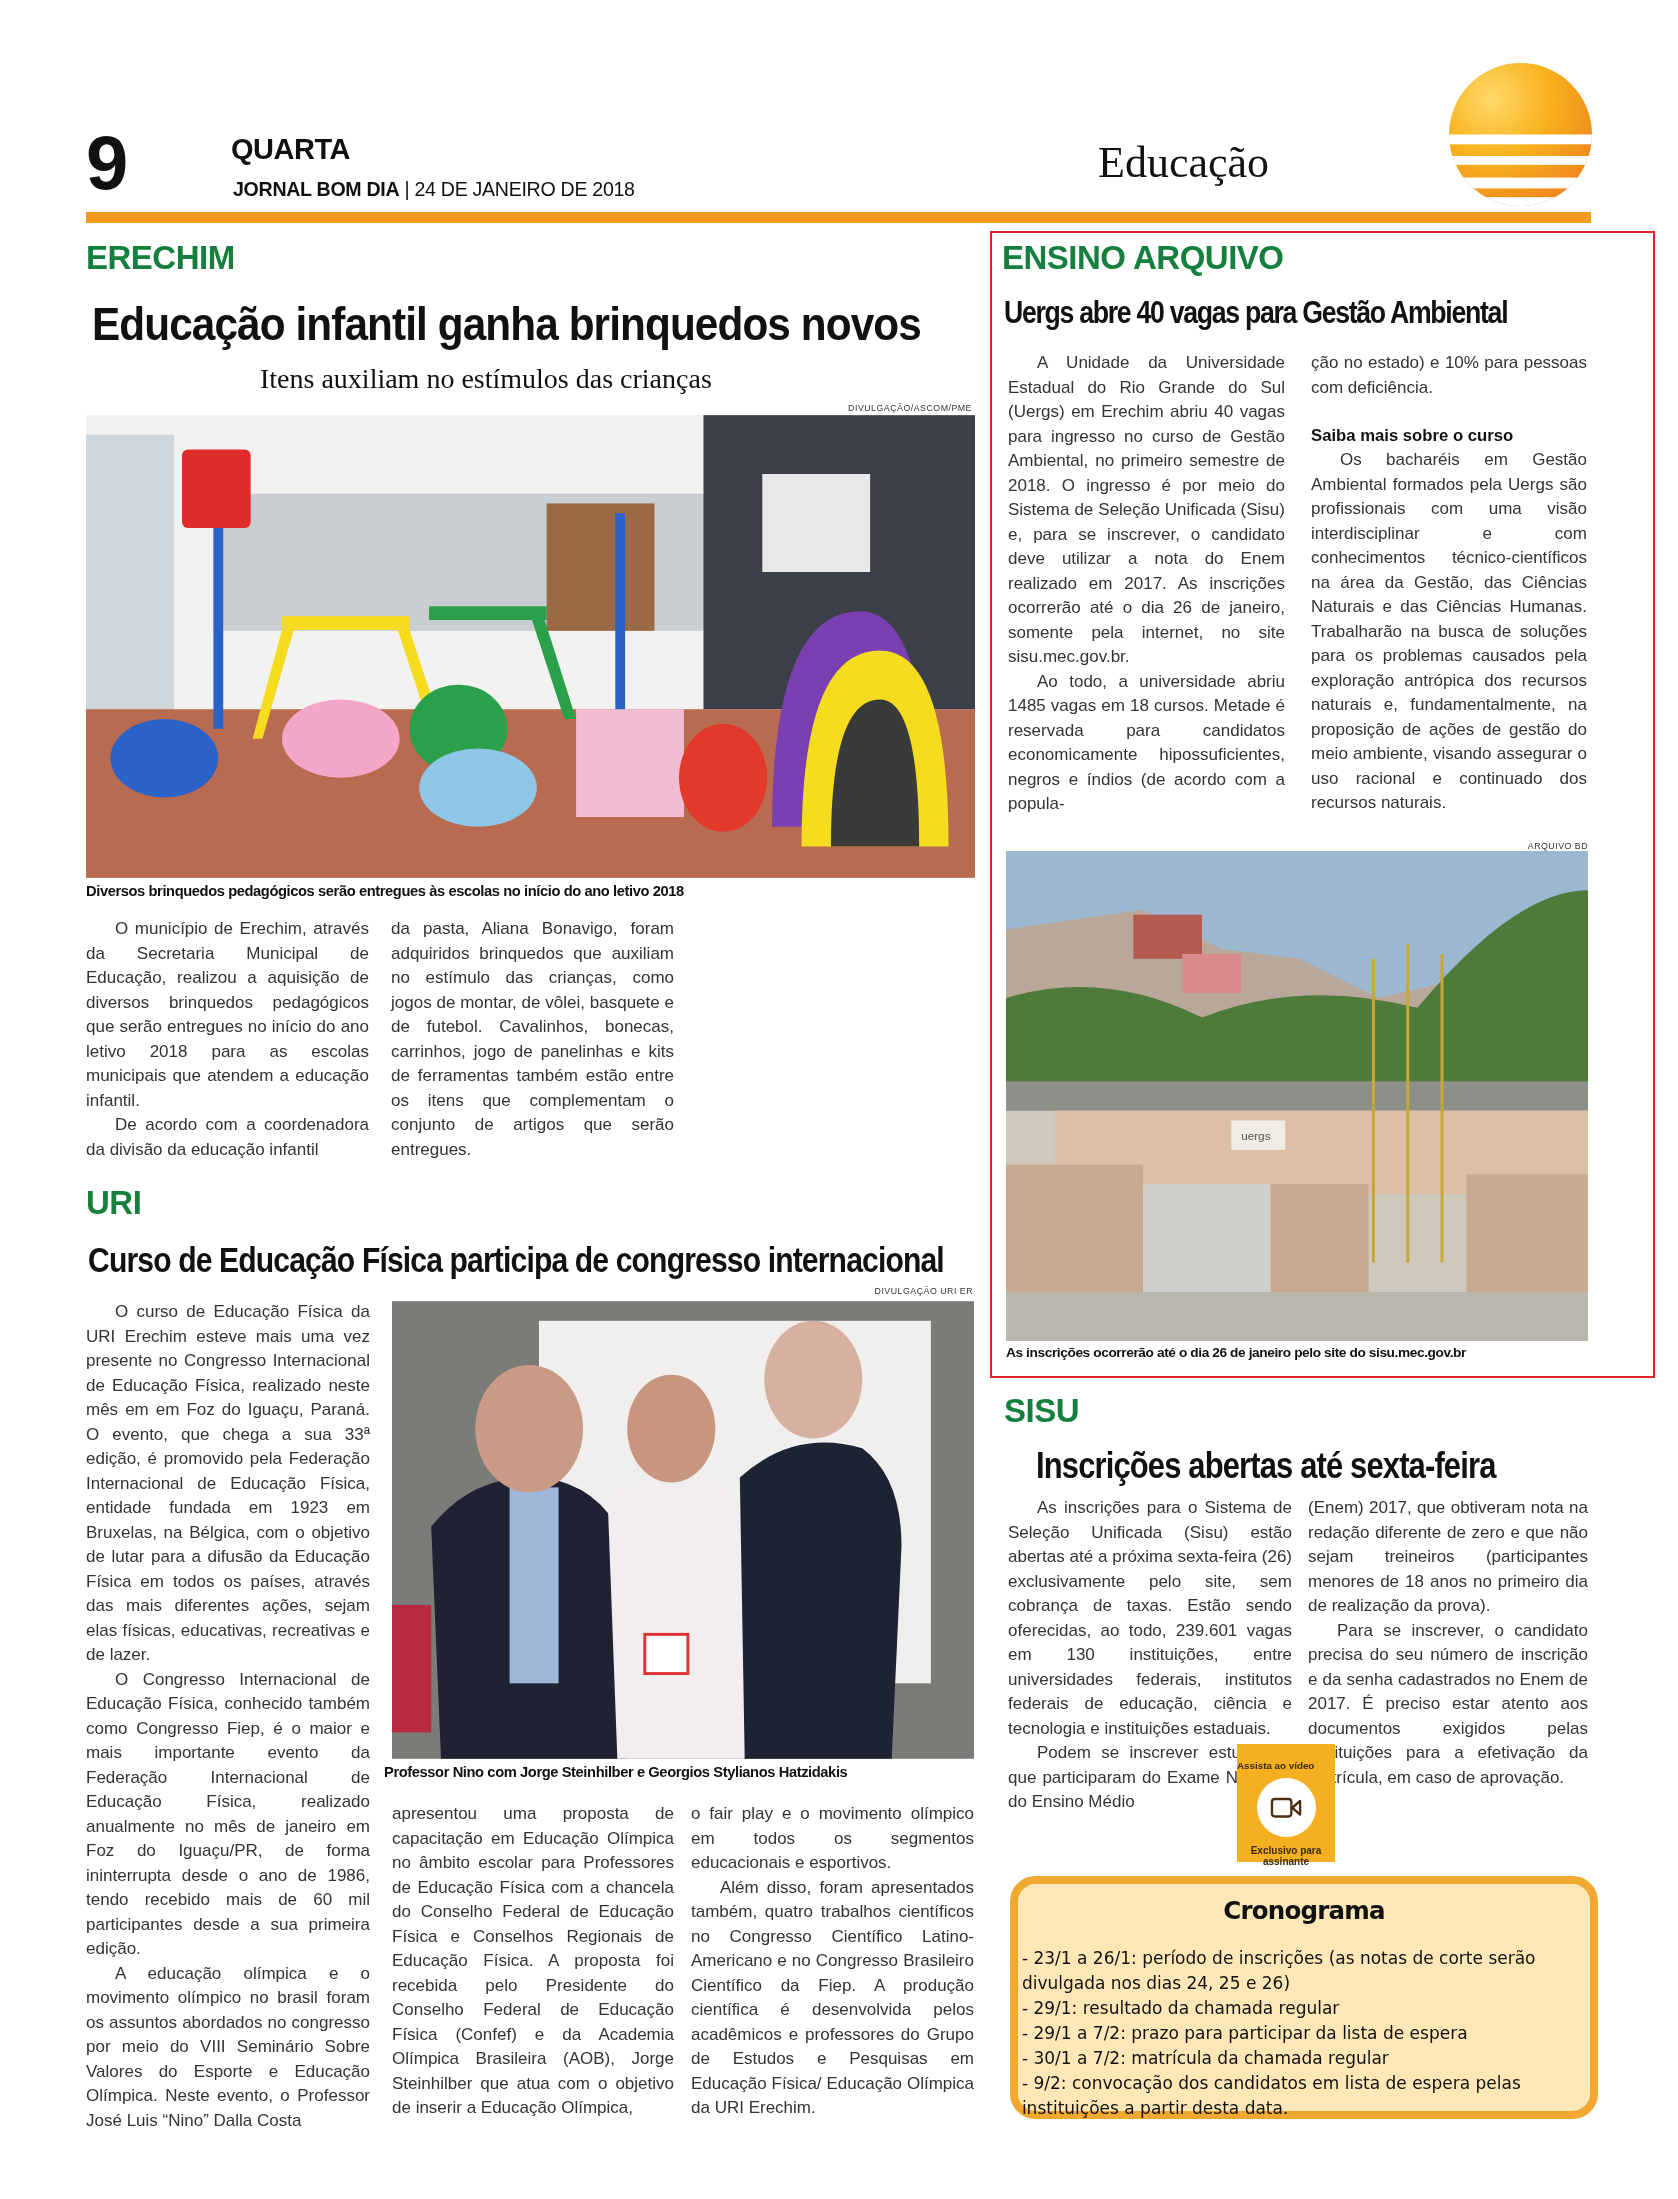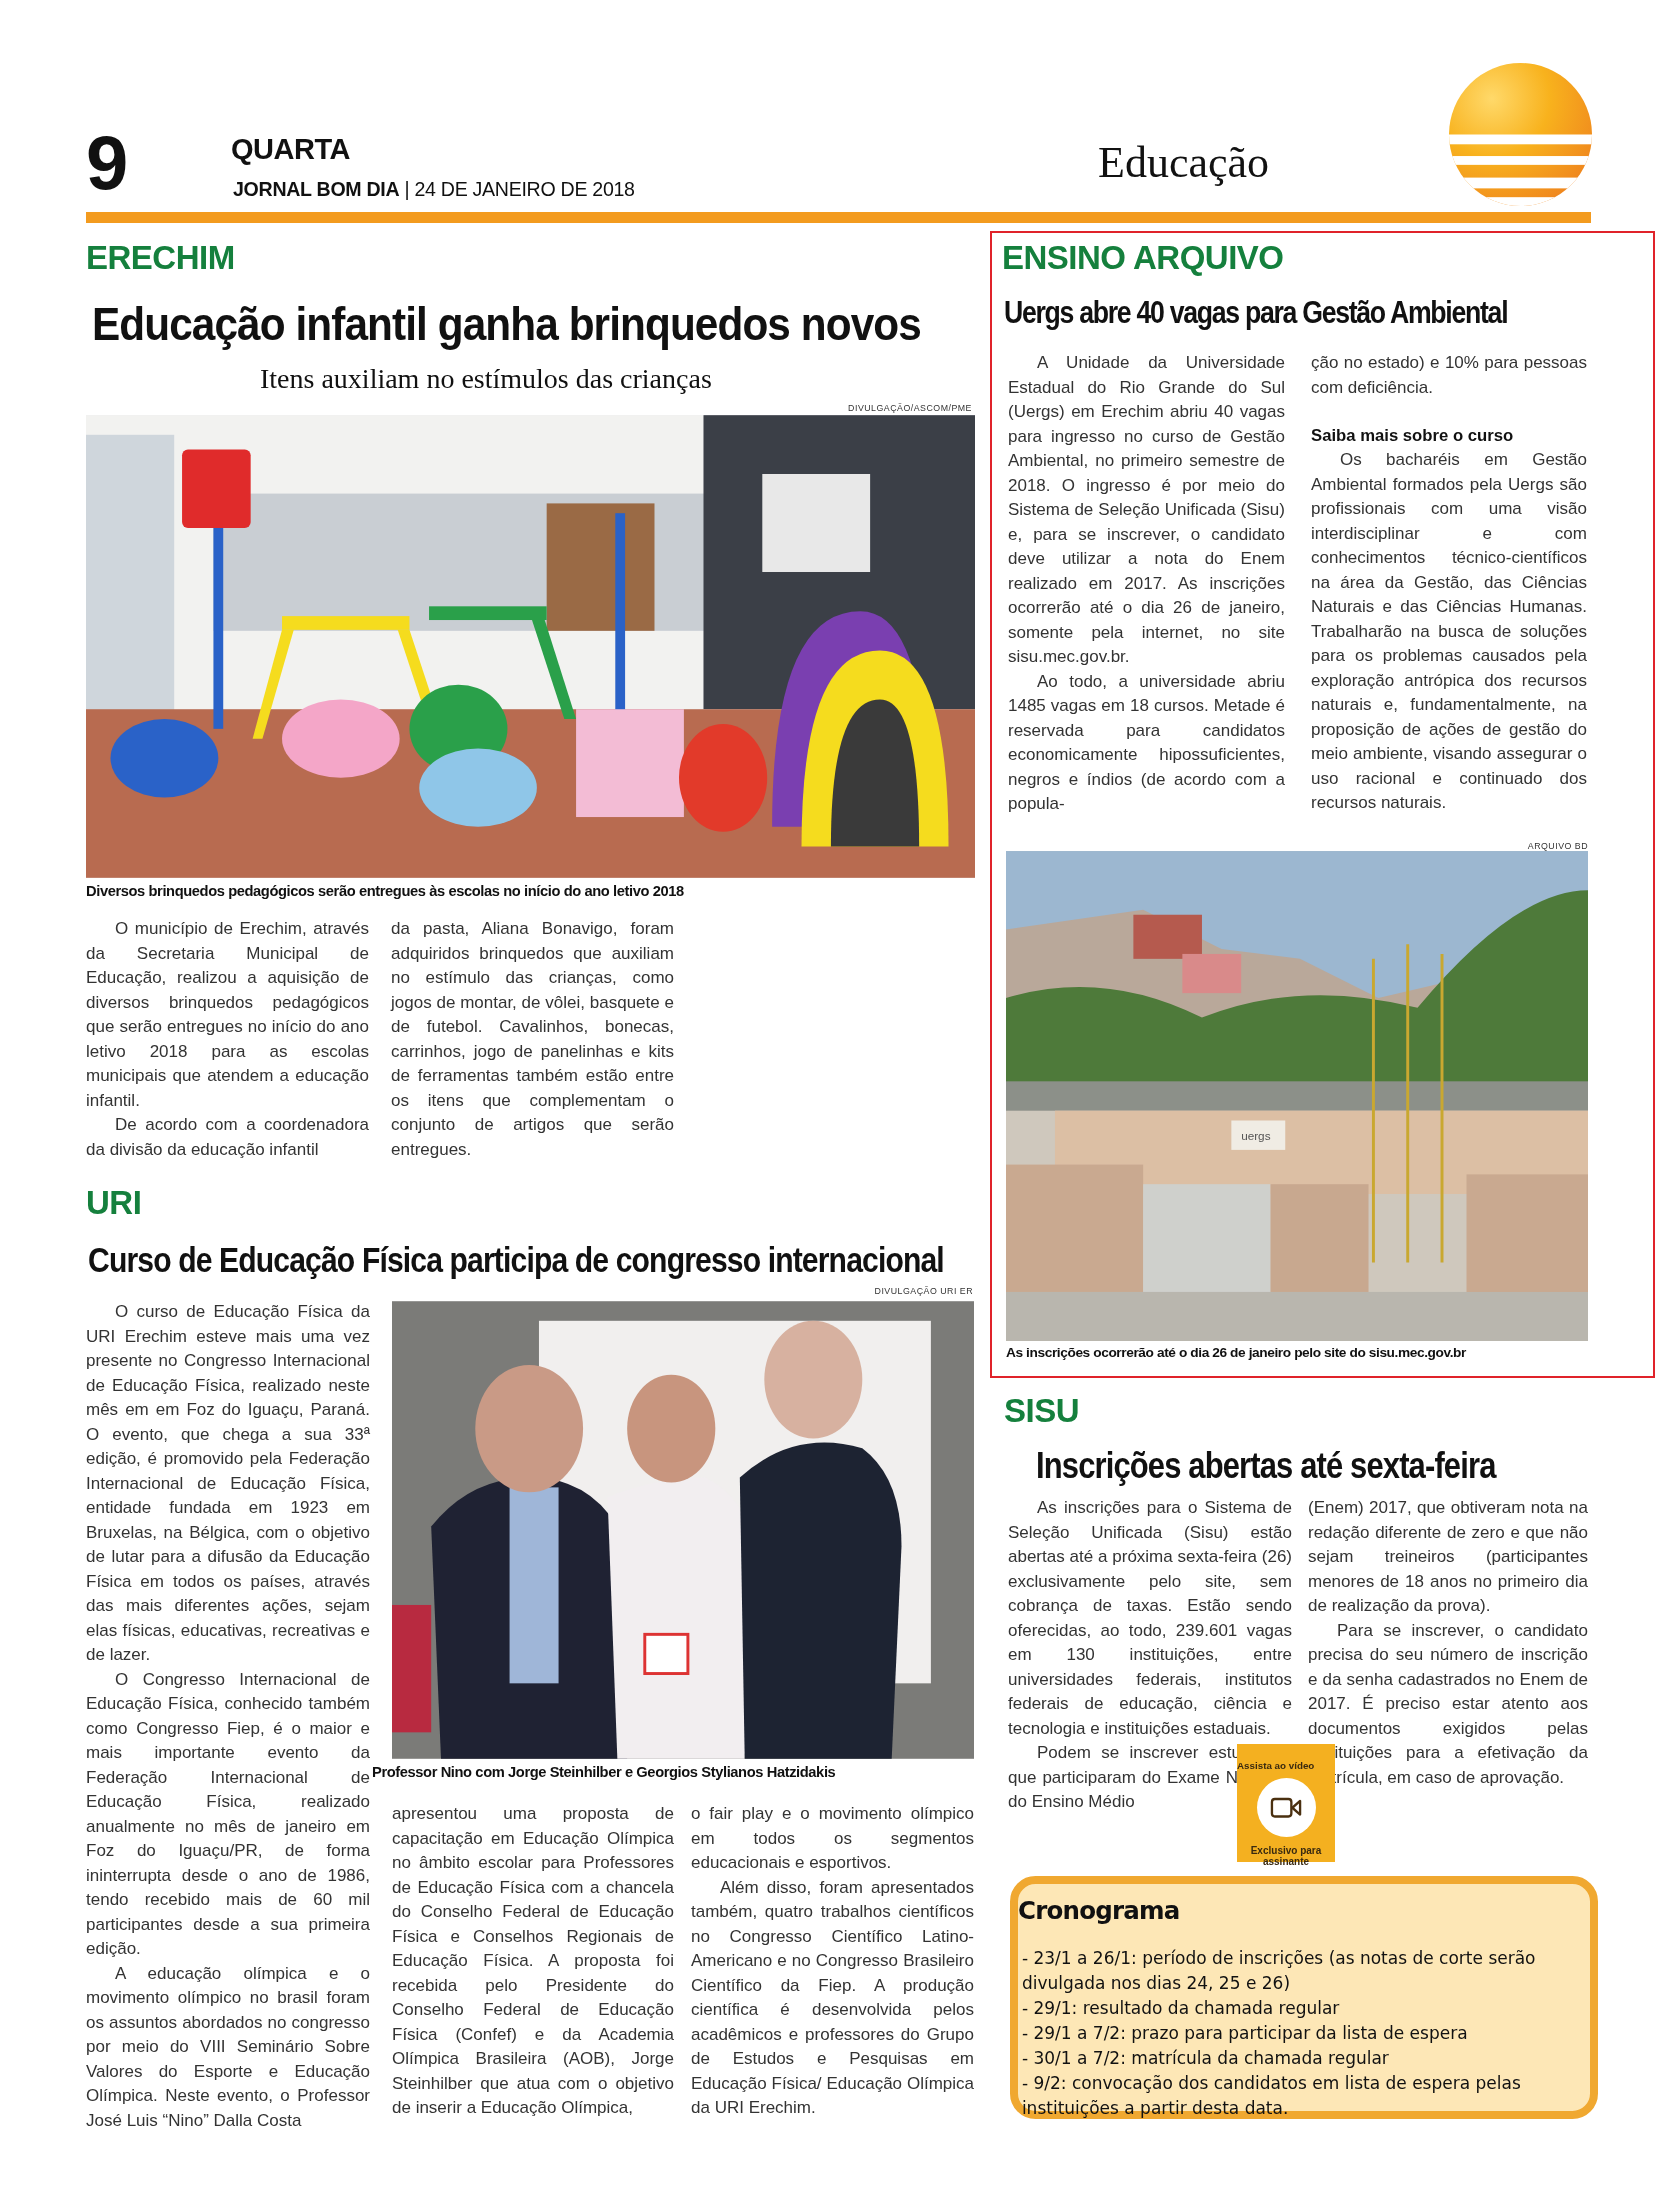--- a/index.html
+++ b/index.html
@@ -16,21 +16,21 @@
   .headline{font-weight:bold;color:#111;letter-spacing:-1px;line-height:1.1}
   .sub{font-family:"Liberation Serif",serif;color:#111;font-size:28px}
   .credit{font-size:8.8px;color:#333;letter-spacing:0.5px;text-align:right}
   .caption{font-size:14.7px;font-weight:bold;color:#111;font-family:"Liberation Sans",sans-serif;letter-spacing:-0.4px;white-space:nowrap}
   .body-col{font-size:17px;line-height:24.5px;color:#333;text-align:justify;hyphens:none}
   .body-col p{text-indent:29px}
   .body-col h4{font-size:16.7px;font-weight:900;color:#111;margin-top:23.5px;text-indent:0}
   .photo{overflow:hidden}
   .highlight-box{left:990px;top:231px;width:665px;height:1147px;border:2.9px solid #e0232a}
   .crono{left:1010px;top:1876px;width:588px;height:243px;border:8.8px solid #f0a830;border-radius:25.5px;background:#fde7b6}
-  .crono h3{text-align:left;font-size:24.5px;font-weight:bold;color:#111;margin-top:11.8px;font-family:"DejaVu Sans",sans-serif;letter-spacing:-0.8px}
+  .crono h3{text-align:center;font-size:24.5px;font-weight:bold;color:#111;margin-top:11.8px;font-family:"DejaVu Sans",sans-serif;letter-spacing:-0.8px}
   .crono ul{list-style:none;margin:21.6px 0 0 3.9px;font-family:"DejaVu Sans",sans-serif;font-size:17px;line-height:25px;color:#111}
   .video-badge{left:1237px;top:1744px;width:98px;height:118px;background:#f4b020}
   .video-badge .t1{font-size:9.8px;font-weight:bold;text-align:left;margin-top:15.7px;color:#3a2a10}
   .video-badge .circ{width:59px;height:59px;border-radius:50%;background:#fff;margin:7.8px auto 0;display:flex;align-items:center;justify-content:center}
   .video-badge .t2{font-size:10px;font-weight:bold;text-align:center;margin-top:7.8px;color:#3a2a10}
 </style>
 </head>
 <body>
 
 <div class="abs page-num">9</div>
@@ -118,21 +118,21 @@
     <path d="M50 467 L40 230 Q80 180 140 180 Q200 180 230 230 L240 467 Z" fill="#1f2233"></path>
     <rect x="120" y="190" width="50" height="200" fill="#9fb6d8"></rect>
     <ellipse cx="140" cy="130" rx="55" ry="65" fill="#c99a86"></ellipse>
     <path d="M230 467 L220 200 Q270 180 320 180 Q360 200 370 250 L360 467 Z" fill="#f2eef0"></path>
     <rect x="258" y="340" width="44" height="40" fill="#fff" stroke="#d33" stroke-width="3"></rect>
     <ellipse cx="285" cy="130" rx="45" ry="55" fill="#c8957e"></ellipse>
     <path d="M360 467 L355 180 Q410 130 480 150 Q520 180 520 250 L510 467 Z" fill="#1d2332"></path>
     <ellipse cx="430" cy="80" rx="50" ry="60" fill="#d7b1a0"></ellipse>
   </svg>
 </div>
-<div class="abs caption" style="left:372px;top:1764px">Professor Nino com Jorge Steinhilber e Georgios Stylianos Hatzidakis</div>
+<div class="abs caption" style="left:384px;top:1764px">Professor Nino com Jorge Steinhilber e Georgios Stylianos Hatzidakis</div>
 
 <div class="abs body-col" style="left:86px;top:1300px;width:284px">
   <p>O curso de Educação Física da URI Erechim esteve mais uma vez presente no Congresso Internacional de Educação Física, realizado neste mês em em Foz do Iguaçu, Paraná. O evento, que chega a sua 33ª edição, é promovido pela Federação Internacional de Educação Física, entidade fundada em 1923 em Bruxelas, na Bélgica, com o objetivo de lutar para a difusão da Educação Física em todos os países, através das mais diferentes ações, sejam elas físicas, educativas, recreativas e de lazer.</p>
   <p>O Congresso Internacional de Educação Física, conhecido também como Congresso Fiep, é o maior e mais importante evento da Federação Internacional de Educação Física, realizado anualmente no mês de janeiro em Foz do Iguaçu/PR, de forma ininterrupta desde o ano de 1986, tendo recebido mais de 60 mil participantes desde a sua primeira edição.</p>
   <p>A educação olímpica e o movimento olímpico no brasil foram os assuntos abordados no congresso por meio do VIII Seminário Sobre Valores do Esporte e Educação Olímpica. Neste evento, o Professor José Luis “Nino” Dalla Costa</p>
 </div>
 <div class="abs body-col" style="left:392px;top:1802px;width:282px">
   <p style="text-indent:0">apresentou uma proposta de capacitação em Educação Olímpica no âmbito escolar para Professores de Educação Física com a chancela do Conselho Federal de Educação Física e Conselhos Regionais de Educação Física. A proposta foi recebida pelo Presidente do Conselho Federal de Educação Física (Confef) e da Academia Olímpica Brasileira (AOB), Jorge Steinhilber que atua com o objetivo de inserir a Educação Olímpica,</p>
 </div>
 <div class="abs body-col" style="left:691px;top:1802px;width:283px">

